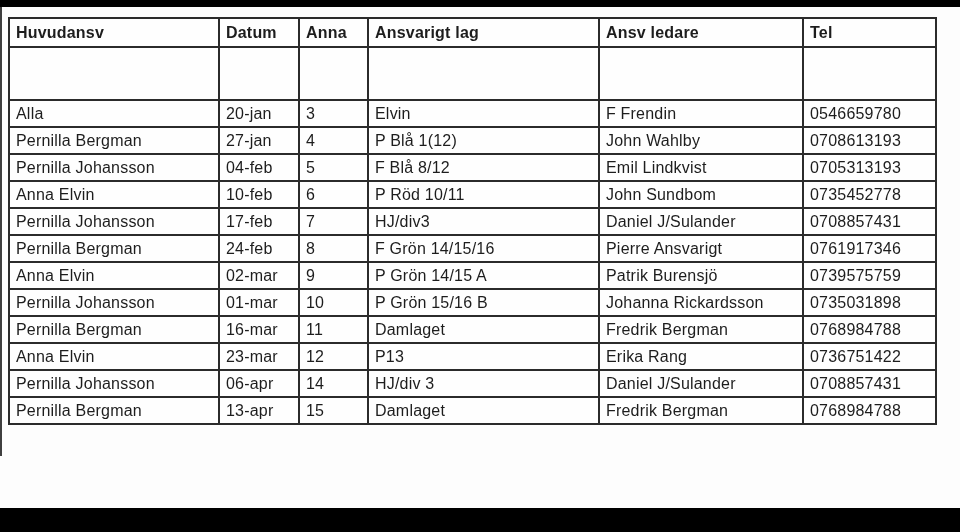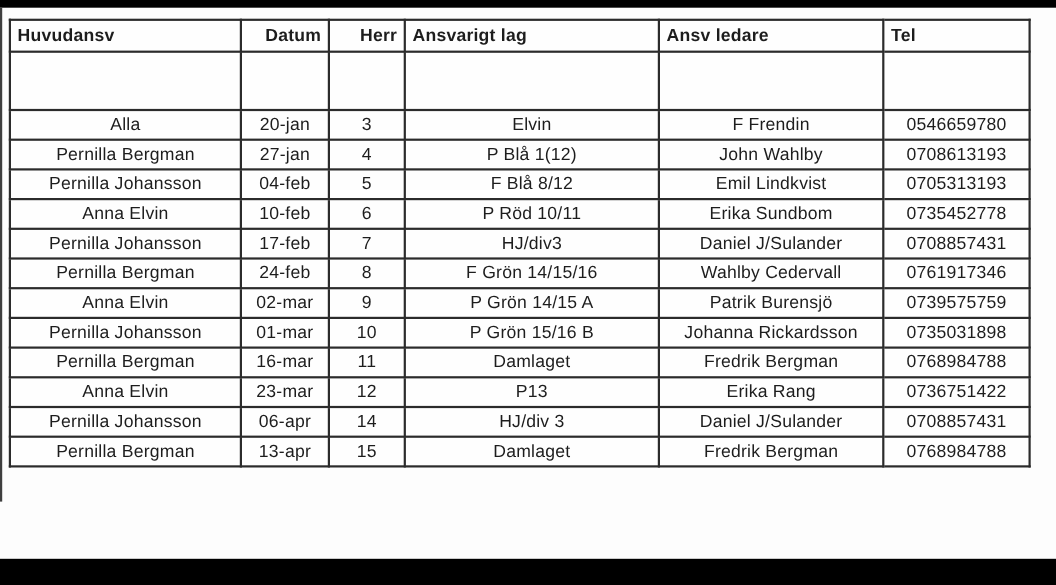--- a/index.html
+++ b/index.html
@@ -54,30 +54,30 @@
     background: #fefefe;
     vertical-align: middle;
   }
   table.schedule th {
     font-weight: bold;
     text-align: left;
     height: 27px;
   }
   table.schedule th.col-datum,
   table.schedule th.col-vecka {
-    text-align: right;
+    text-align: left;
   }
   tr.empty-row td {
     height: 51px;
   }
   tbody.data-rows td {
     height: 25px;
   }
-  td.align-right { text-align: center; padding-right: 5px; }
-  td.align-left  { text-align: center; }
+  td.align-right { text-align: left; padding-right: 5px; }
+  td.align-left  { text-align: left; }
   td.col-tel     { padding-left: 8px; }
   col.c-huvudansv { width: 210px; }
   col.c-datum     { width: 80px; }
   col.c-vecka     { width: 69px; }
   col.c-lag       { width: 231px; }
   col.c-ledare    { width: 204px; }
   col.c-tel       { width: 133px; }
 </style>
 </head>
 <body>
@@ -92,21 +92,21 @@
       <col class="c-datum">
       <col class="c-vecka">
       <col class="c-lag">
       <col class="c-ledare">
       <col class="c-tel">
     </colgroup>
     <thead>
       <tr>
         <th class="col-huvudansv">Huvudansv</th>
         <th class="col-datum">Datum</th>
-        <th class="col-vecka">Herr</th>
+        <th class="col-vecka">Anna</th>
         <th class="col-lag">Ansvarigt lag</th>
         <th class="col-ledare">Ansv ledare</th>
         <th class="col-tel">Tel</th>
       </tr>
       <tr class="empty-row">
         <td></td>
         <td></td>
         <td></td>
         <td></td>
         <td></td>
@@ -136,37 +136,37 @@
           <td class="col-vecka align-right">5</td>
           <td class="col-lag align-left">F Blå 8/12</td>
           <td class="col-ledare align-left">Emil Lindkvist</td>
           <td class="col-tel align-left">0705313193</td>
         </tr>
         <tr>
           <td class="col-huvudansv align-left">Anna Elvin</td>
           <td class="col-datum align-right">10-feb</td>
           <td class="col-vecka align-right">6</td>
           <td class="col-lag align-left">P Röd 10/11</td>
-          <td class="col-ledare align-left">Erika Sundbom</td>
+          <td class="col-ledare align-left">John Sundbom</td>
           <td class="col-tel align-left">0735452778</td>
         </tr>
         <tr>
           <td class="col-huvudansv align-left">Pernilla Johansson</td>
           <td class="col-datum align-right">17-feb</td>
           <td class="col-vecka align-right">7</td>
           <td class="col-lag align-left">HJ/div3</td>
           <td class="col-ledare align-left">Daniel J/Sulander</td>
           <td class="col-tel align-left">0708857431</td>
         </tr>
         <tr>
           <td class="col-huvudansv align-left">Pernilla Bergman</td>
           <td class="col-datum align-right">24-feb</td>
           <td class="col-vecka align-right">8</td>
           <td class="col-lag align-left">F Grön 14/15/16</td>
-          <td class="col-ledare align-left">Wahlby Cedervall</td>
+          <td class="col-ledare align-left">Pierre Ansvarigt</td>
           <td class="col-tel align-left">0761917346</td>
         </tr>
         <tr>
           <td class="col-huvudansv align-left">Anna Elvin</td>
           <td class="col-datum align-right">02-mar</td>
           <td class="col-vecka align-right">9</td>
           <td class="col-lag align-left">P Grön 14/15 A</td>
           <td class="col-ledare align-left">Patrik Burensjö</td>
           <td class="col-tel align-left">0739575759</td>
         </tr>

